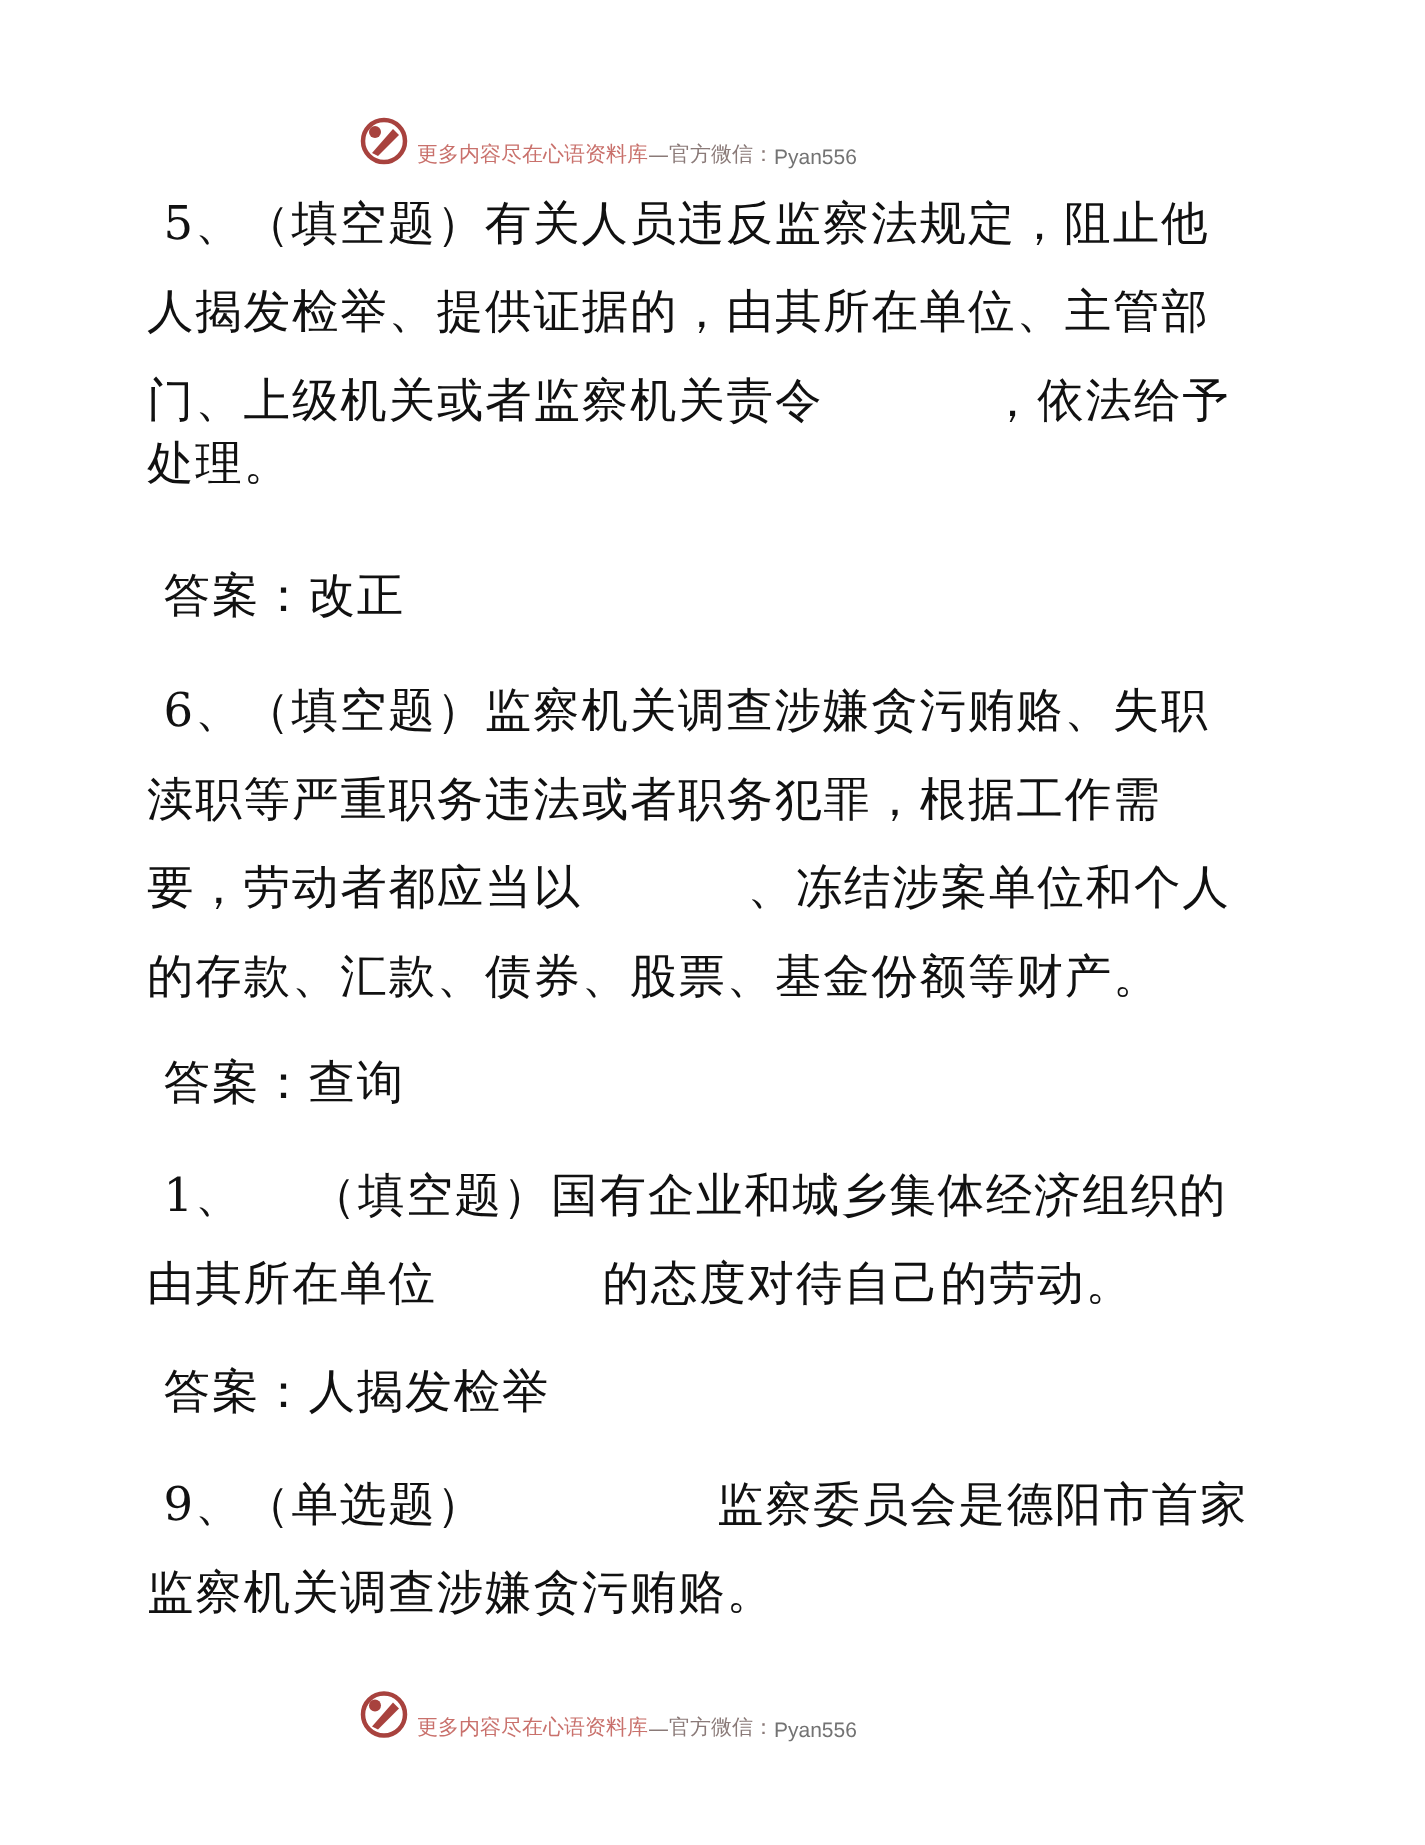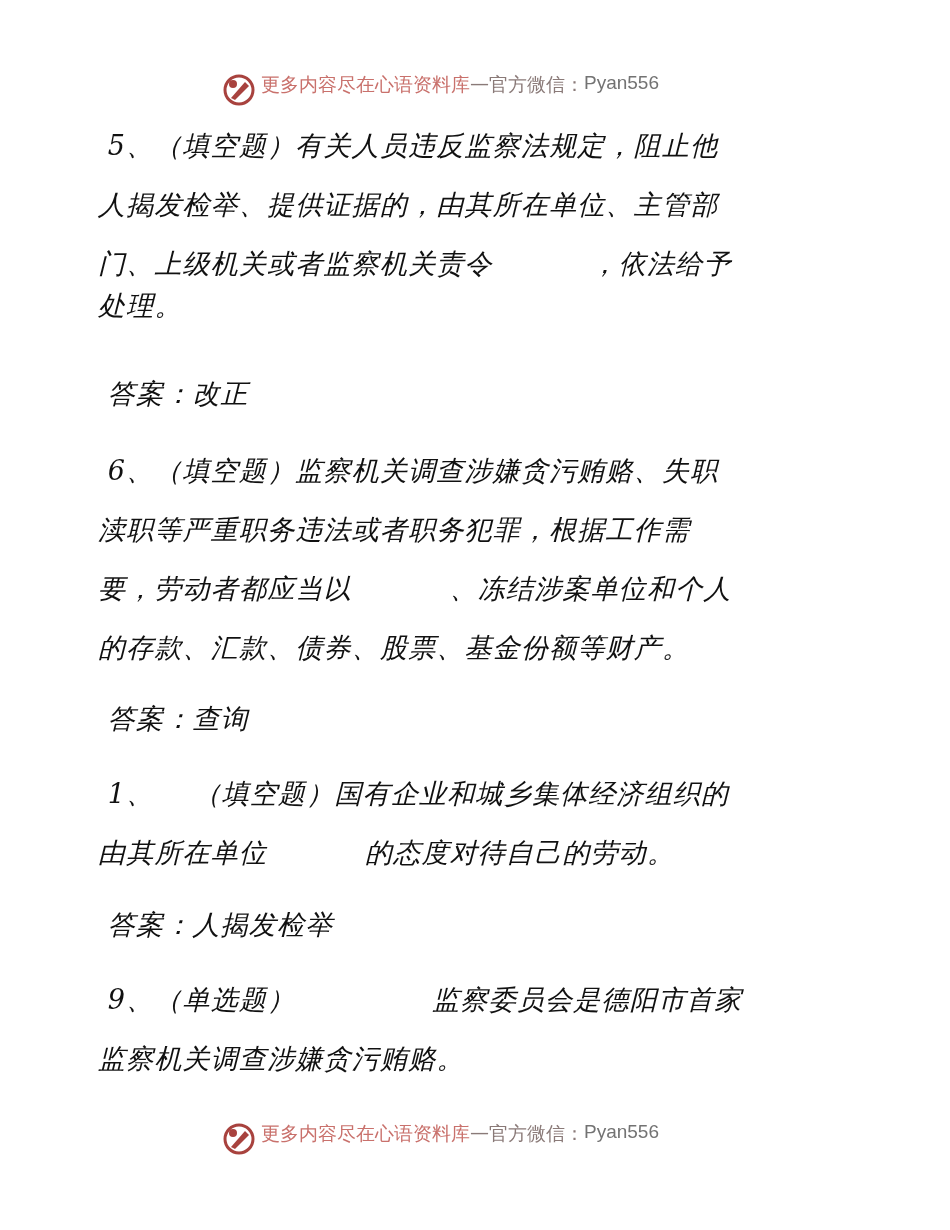--- a/index.html
+++ b/index.html
@@ -1,24 +1,24 @@
 <!DOCTYPE html>
 <html><head>
   <meta charset="utf-8">
   <style>
     html, body { margin: 0; padding: 0; background: #ffffff; }
     body { width: 950px; height: 1230px; position: relative; overflow: hidden;
            font-family: "DejaVu Serif", "Liberation Serif", serif; color: #111; }
-    .watermark { position: absolute; left: 221px; height: 40px; display: flex; align-items: flex-start;
-                 font-family: "DejaVu Sans", "Liberation Sans", sans-serif; font-size: 19px; }
+    .watermark { position: absolute; left: 238px; height: 40px; display: flex; align-items: flex-end;
+                 font-family: "DejaVu Sans", "Liberation Sans", sans-serif; font-size: 14px; }
     .watermark .logo { width: 36px; height: 36px; margin-right: 4px; }
     .wm-red { color: #c9716c; }
     .wm-gray { color: #8a7a78; }
     .wm-en { color: #737373; font-family: "Liberation Sans", sans-serif; }
-    .line { position: absolute; left: 98px; font-size: 27px; white-space: pre; letter-spacing: 1.2px; font-style: italic; }
+    .line { position: absolute; left: 98px; font-size: 31px; white-space: pre; letter-spacing: 1.2px; }
   </style>
 </head>
 <body>
 
 <div class="watermark" style="top:72px;">
   <svg class="logo" viewBox="0 0 36 36">
     <circle cx="18" cy="18" r="14" fill="none" stroke="#a8423e" stroke-width="3"></circle>
     <path d="M10 26 L24 10 L28 14 L14 28 Z" fill="#a8423e"></path>
     <circle cx="12" cy="12" r="4" fill="#a8423e"></circle>
   </svg>

